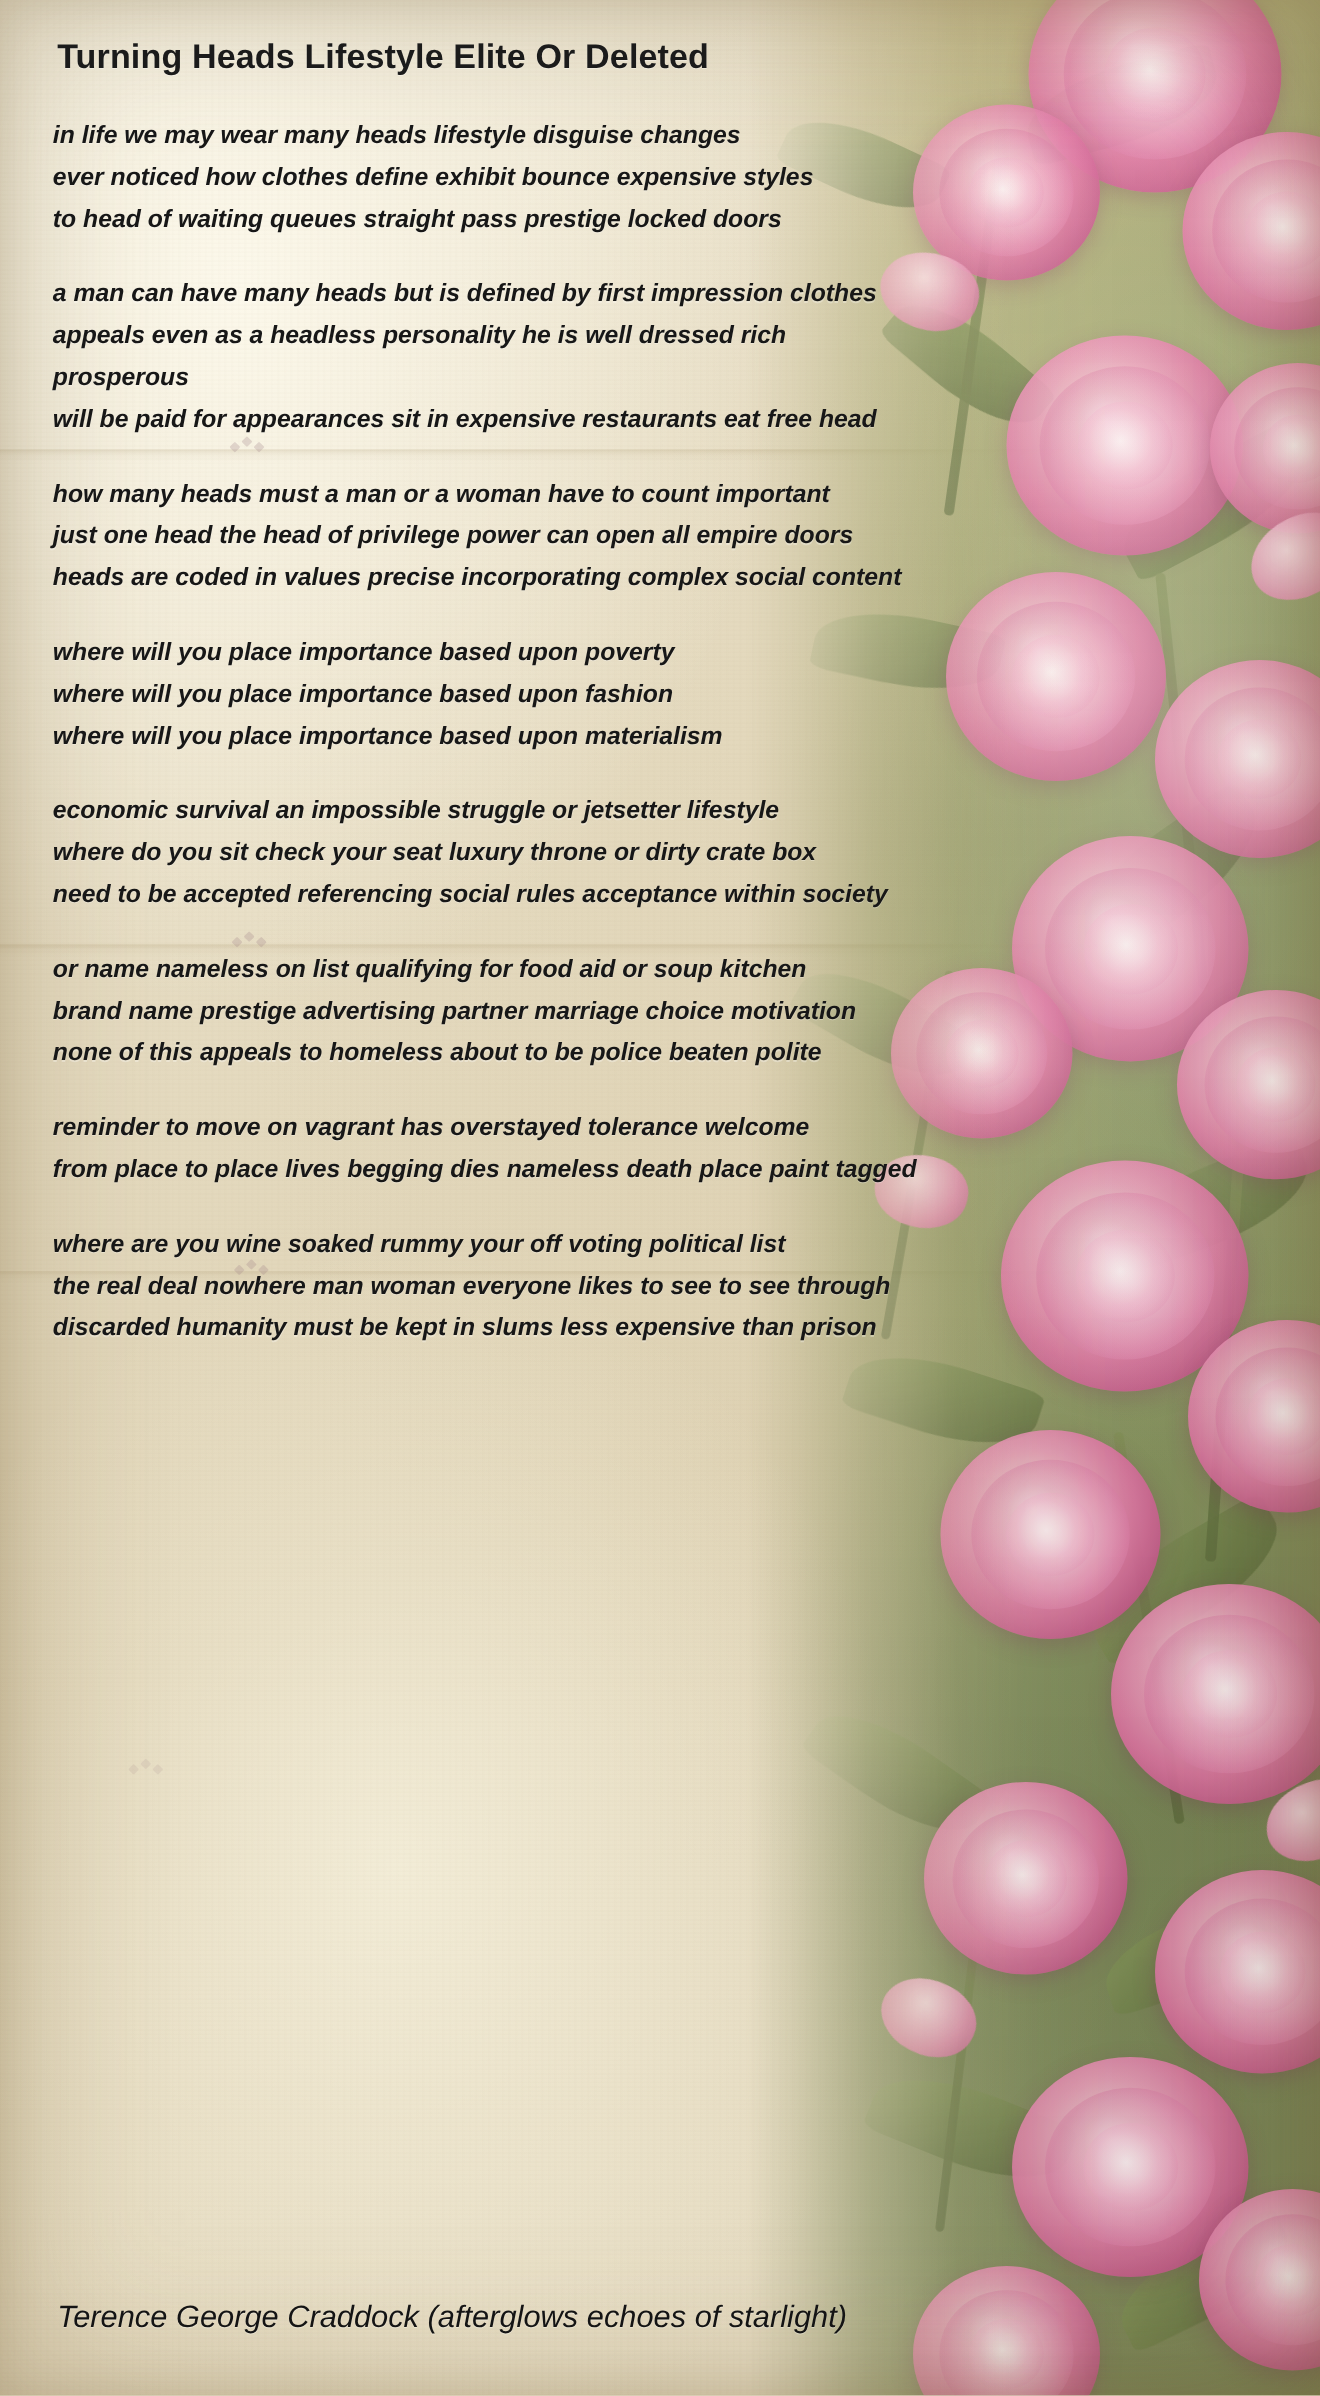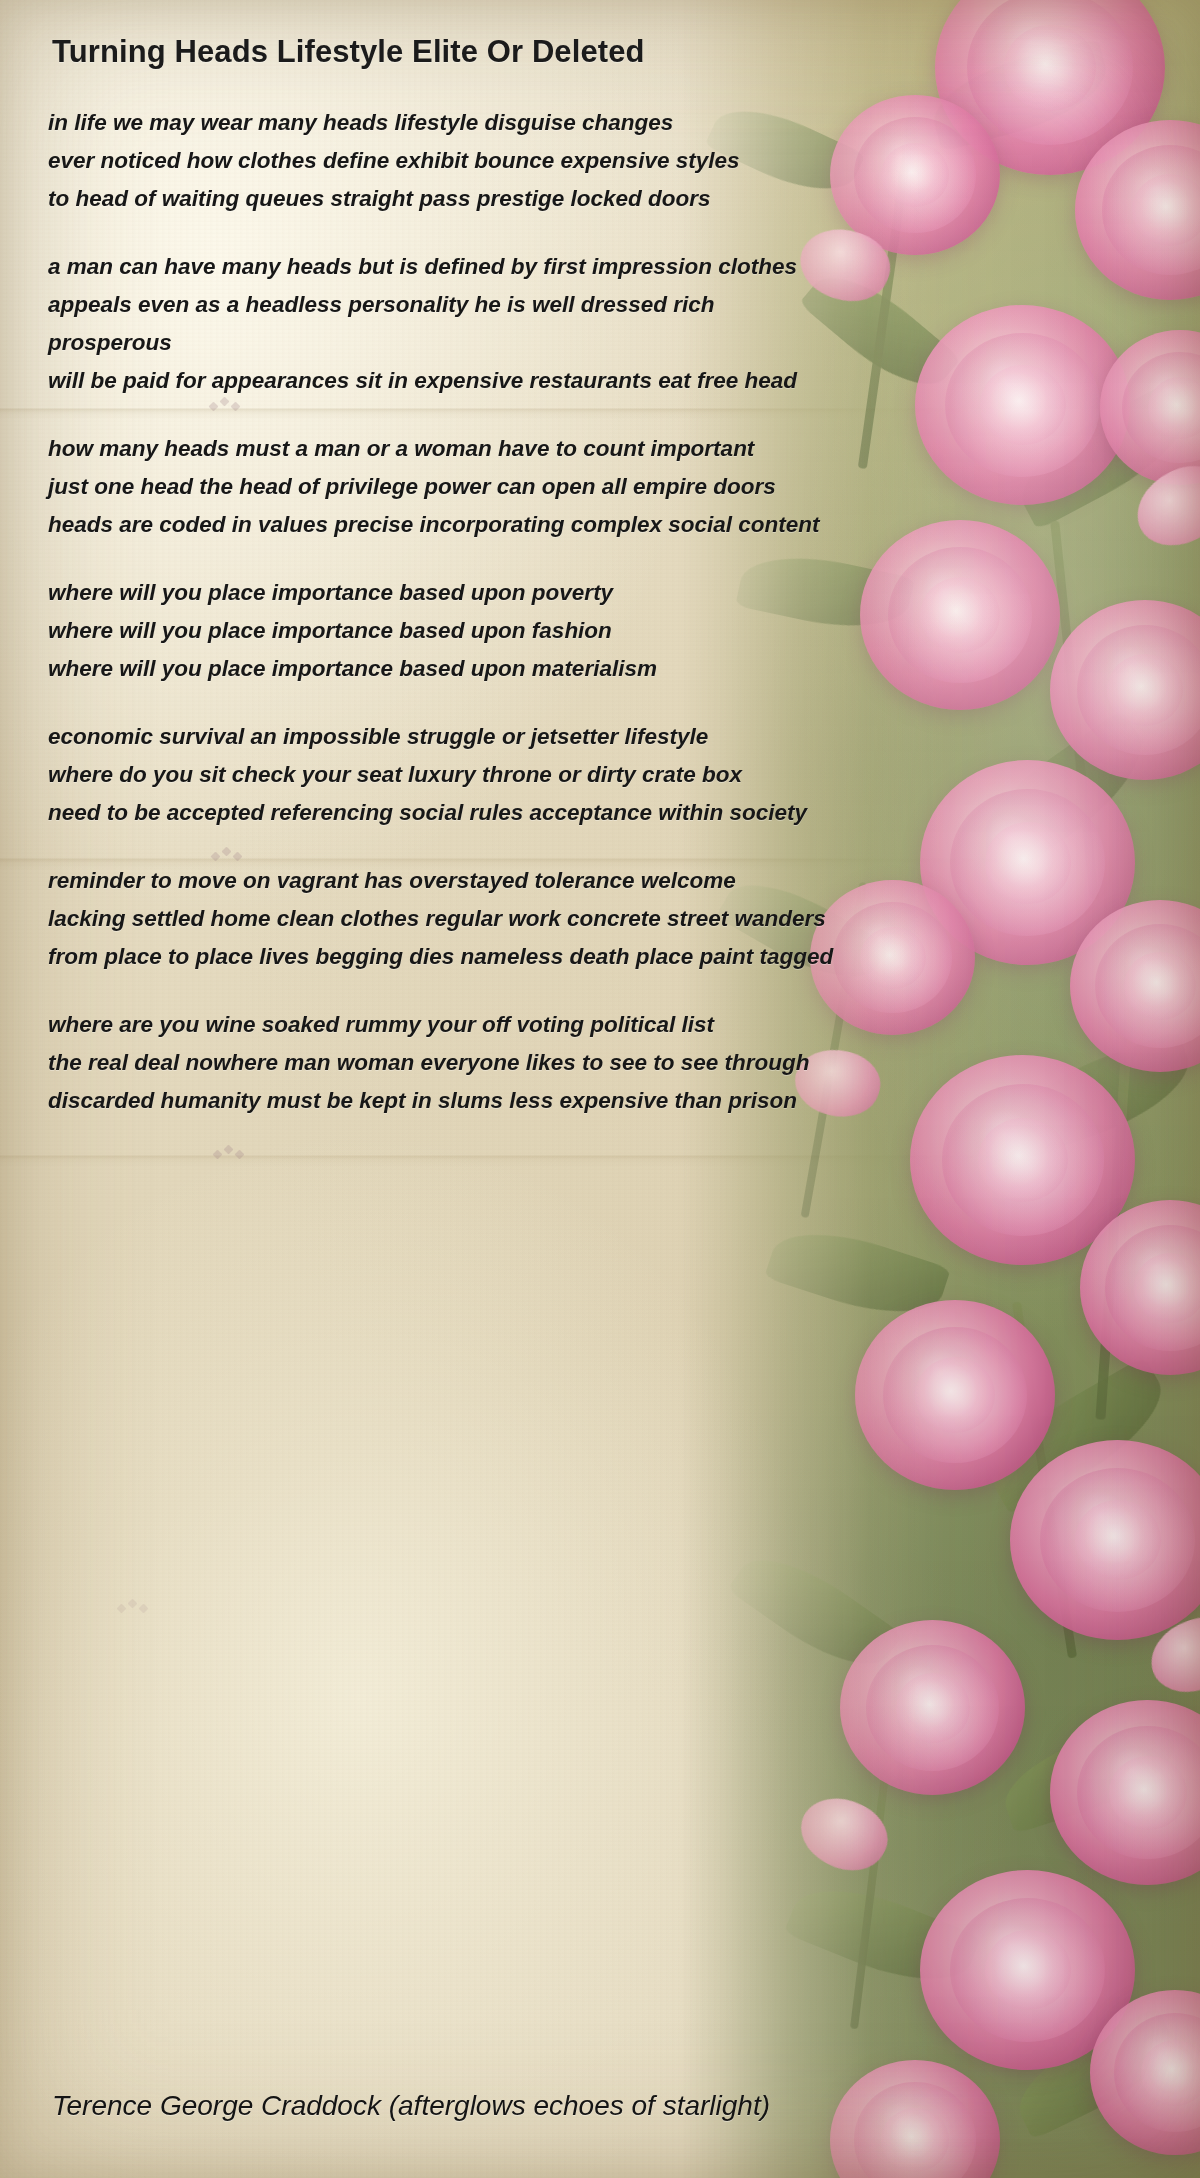--- a/index.html
+++ b/index.html
@@ -323,24 +323,28 @@
         <div class="line">where will you place importance based upon fashion</div>
         <div class="line">where will you place importance based upon materialism</div>
       </div>
 
       <div class="stanza">
         <div class="line">economic survival an impossible struggle or jetsetter lifestyle</div>
         <div class="line">where do you sit check your seat luxury throne or dirty crate box</div>
         <div class="line">need to be accepted referencing social rules acceptance within society</div>
       </div>
 
+      <div class="stanza">
+        <div class="line">or name nameless on list qualifying for food aid or soup kitchen</div>
+        <div class="line">brand name prestige advertising partner marriage choice motivation</div>
+        <div class="line">none of this appeals to homeless about to be police beaten polite</div>
+      </div>
 
       <div class="stanza">
         <div class="line">reminder to move on vagrant has overstayed tolerance welcome</div>
-        <div class="line">lacking settled home clean clothes regular work concrete street wanders</div>
         <div class="line">from place to place lives begging dies nameless death place paint tagged</div>
       </div>
 
 
       <div class="stanza">
         <div class="line">where are you wine soaked rummy your off voting political list</div>
         <div class="line">the real deal nowhere man woman everyone likes to see to see through</div>
         <div class="line">discarded humanity must be kept in slums less expensive than prison</div>
       </div>
 

